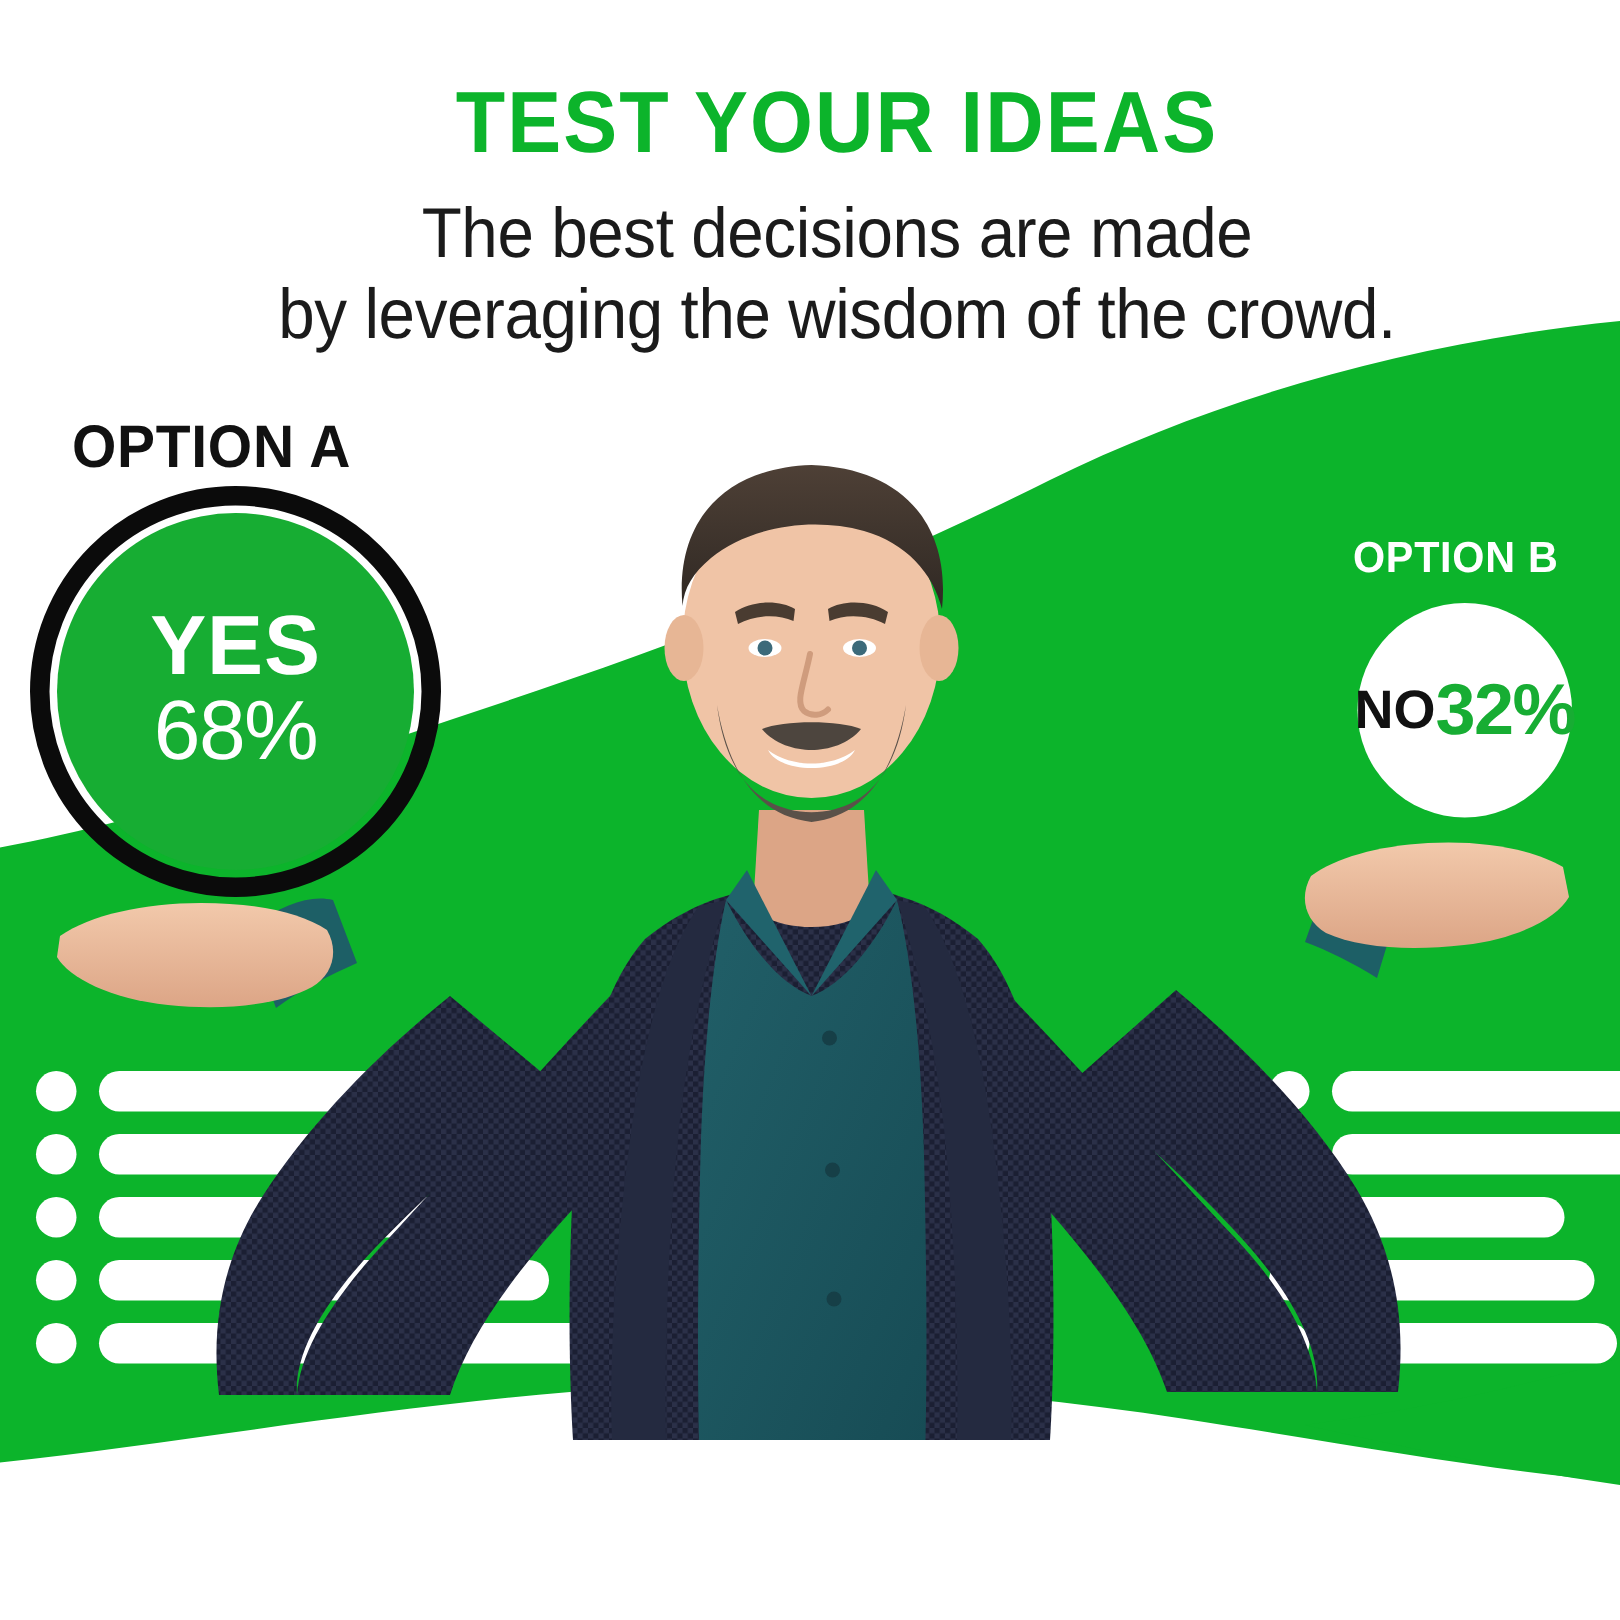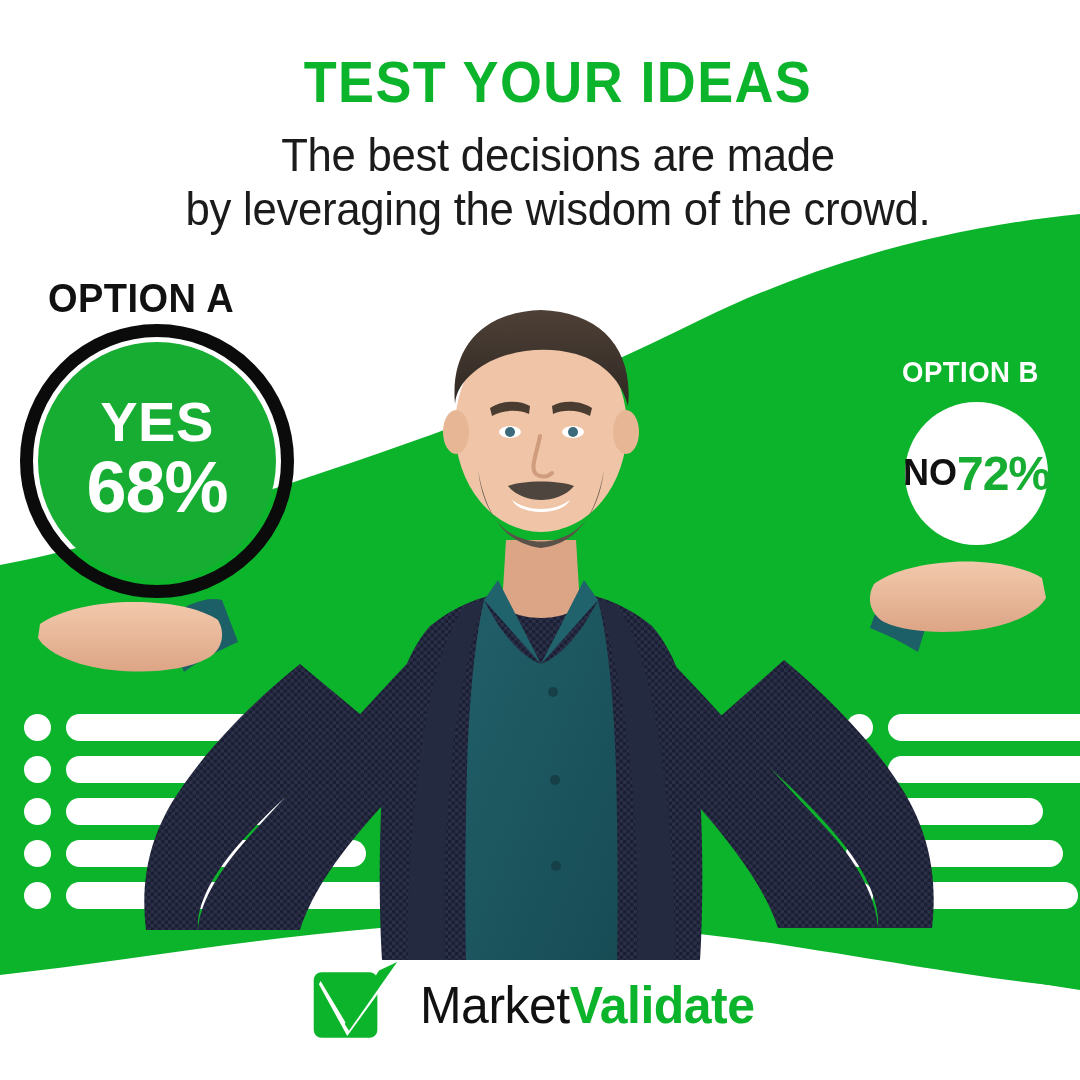--- a/index.html
+++ b/index.html
@@ -57,21 +57,21 @@
     background:#17AD33;
     display:flex; flex-direction:column;
     align-items:center; justify-content:center;
     z-index:7;
   }
   .circle-a-yes {
     font-size:56px; font-weight:600; color:#ffffff;
     line-height:0.98; letter-spacing:0.5px; margin-top:-4px;text-align:center;
   }
   .circle-a-pct {
-    font-size:72px; font-weight:700; color:#ffffff;
+    font-size:56px; font-weight:400; color:#ffffff;
     line-height:1.0; letter-spacing:-1px; margin-top:2px;
   }
 
   
   .option-b-wrap { position:absolute; left:880px; top:356px; z-index:7; width:200px; }
   .option-b-label {
     position:absolute; left:22px; top:0px;
     font-size:29px; font-weight:700; color:#ffffff;
     letter-spacing:0.5px; transform:scaleX(0.95); transform-origin:left center;
   }
@@ -342,30 +342,18 @@
       <div class="circle-a-yes">YES</div>
       <div class="circle-a-pct">68%</div>
     </div>
     <div class="circle-a-ring"></div>
   </div>
 
   <div class="option-b-wrap">
     <div class="option-b-label">OPTION B</div>
     <div class="circle-b-fill">
       <div class="circle-b-no">NO</div>
-      <div class="circle-b-pct">72%</div>
-    </div>
-  </div>
-
-  <div class="logo-wrap">
-    <div class="logo-mark">
-      <svg viewBox="0 0 100 100" width="86" height="86" aria-hidden="true">
-        <rect x="2" y="12" width="74" height="76" rx="9" fill="#0CB42B"></rect>
-        <path d="M10,22 L40,72 L97,2 L99,6 L41,86 L8,26 Z" fill="#ffffff"></path>
-        <path d="M78,10 L99,0 L43,80 L38,72 Z" fill="#0CB42B"></path>
-      </svg>
-    </div>
-    <div class="logo-text">
-      <span class="word-a">Market</span><span class="word-b">Validate</span>
-    </div>
-  </div>
+      <div class="circle-b-pct">32%</div>
+    </div>
+  </div>
+
 
 </div>
 
 </body></html>

